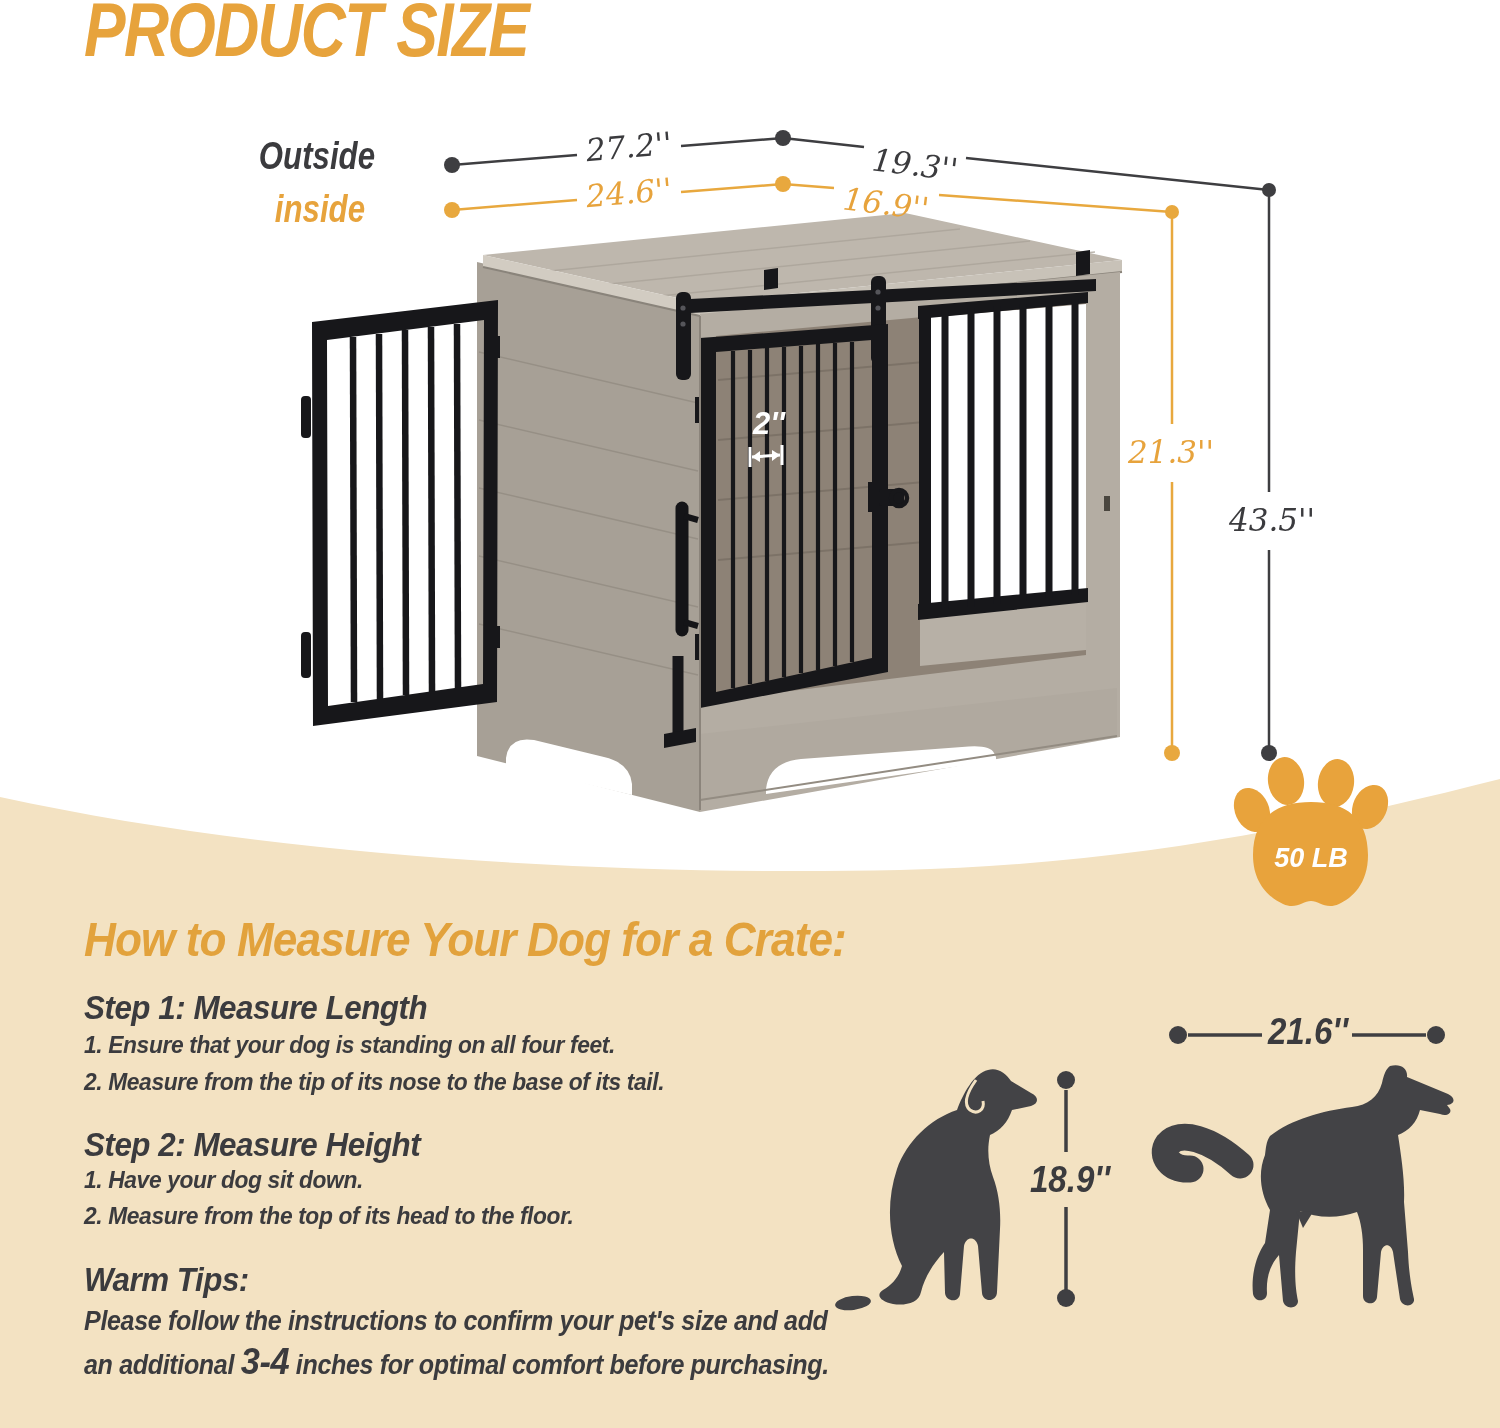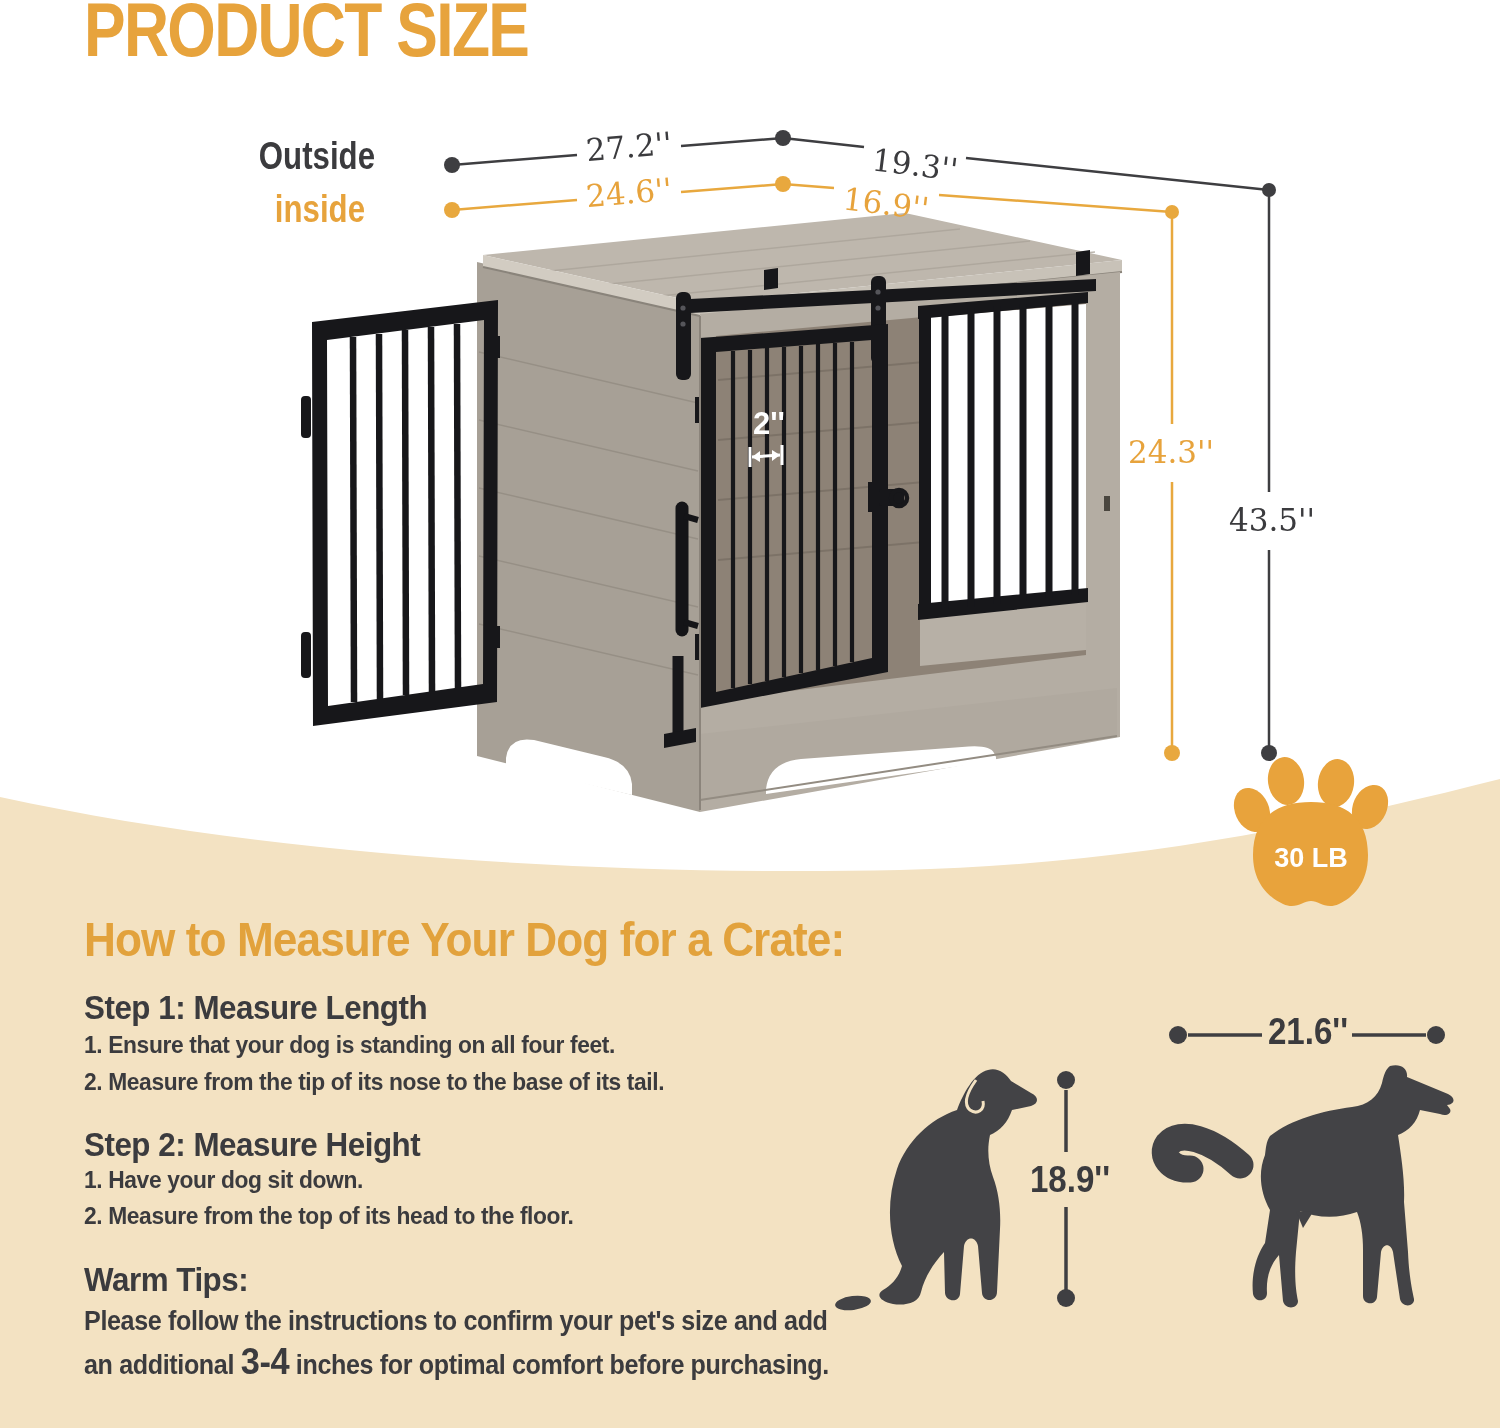--- a/index.html
+++ b/index.html
@@ -1,17 +1,17 @@
 <!DOCTYPE html>
 <html><head>
 <meta charset="utf-8">
 <style>
   html,body{margin:0;padding:0;background:#ffffff;}
   .canvas{position:relative;width:1500px;height:1428px;overflow:hidden;
-          font-family:"Liberation Sans",sans-serif;background:#ffffff;}
+          font-family:"Liberation Sans",sans-serif;background:#ffffff;font-style:italic;}
   .art{position:absolute;left:0;top:0;width:1500px;height:1428px;}
   .lbl{position:absolute;white-space:nowrap;line-height:1;}
   .title{left:84px;top:-8px;font-size:76px;font-weight:800;letter-spacing:-2px;
          color:#E7A33C;transform:scaleX(.82);transform-origin:left top;}
   .legend-out{left:130px;top:136px;width:245px;text-align:right;font-size:39px;font-weight:700;
               color:#3B3B3E;transform:scaleX(.80);transform-origin:right center;}
   .legend-in{left:120px;top:189px;width:245px;text-align:right;font-size:39px;font-weight:700;
              color:#E7A33C;transform:scaleX(.80);transform-origin:right center;}
   .dim{font-family:"DejaVu Serif",serif;font-size:31px;color:#3B3B3E;}
   .dim.orange{color:#E7A33C;}
@@ -247,25 +247,25 @@
 
 <div class="lbl title">PRODUCT SIZE</div>
 
 <div class="lbl legend-out">Outside</div>
 <div class="lbl legend-in">inside</div>
 
 <div class="lbl dim c" style="left:629px;top:147px;transform:translate(-50%,-50%) rotate(-5deg);">27.2''</div>
 <div class="lbl dim c" style="left:915px;top:165px;transform:translate(-50%,-50%) rotate(7deg);">19.3''</div>
 <div class="lbl dim orange c" style="left:629px;top:193px;transform:translate(-50%,-50%) rotate(-5deg);">24.6''</div>
 <div class="lbl dim orange c" style="left:886px;top:204px;transform:translate(-50%,-50%) rotate(7deg);">16.9''</div>
-<div class="lbl dim orange c" style="left:1171px;top:452px;">24.3''</div>
+<div class="lbl dim orange c" style="left:1171px;top:452px;">21.3''</div>
 <div class="lbl dim c" style="left:1272px;top:520px;">43.5''</div>
 
 <div class="lbl white-b" style="left:769px;top:423px;font-size:31px;">2''</div>
-<div class="lbl white-b" style="left:1311px;top:858px;font-size:27px;">30 LB</div>
+<div class="lbl white-b" style="left:1311px;top:858px;font-size:27px;">50 LB</div>
 
 <div class="lbl heading">How to Measure Your Dog for a Crate:</div>
 
 <div class="lbl steptitle" style="top:991px;">Step 1: Measure Length</div>
 <div class="lbl stepitem" style="top:1033px;">1. Ensure that your dog is standing on all four feet.</div>
 <div class="lbl stepitem" style="top:1070px;">2. Measure from the tip of its nose to the base of its tail.</div>
 
 <div class="lbl steptitle" style="top:1128px;">Step 2: Measure Height</div>
 <div class="lbl stepitem" style="top:1168px;">1. Have your dog sit down.</div>
 <div class="lbl stepitem" style="top:1204px;">2. Measure from the top of its head to the floor.</div>

